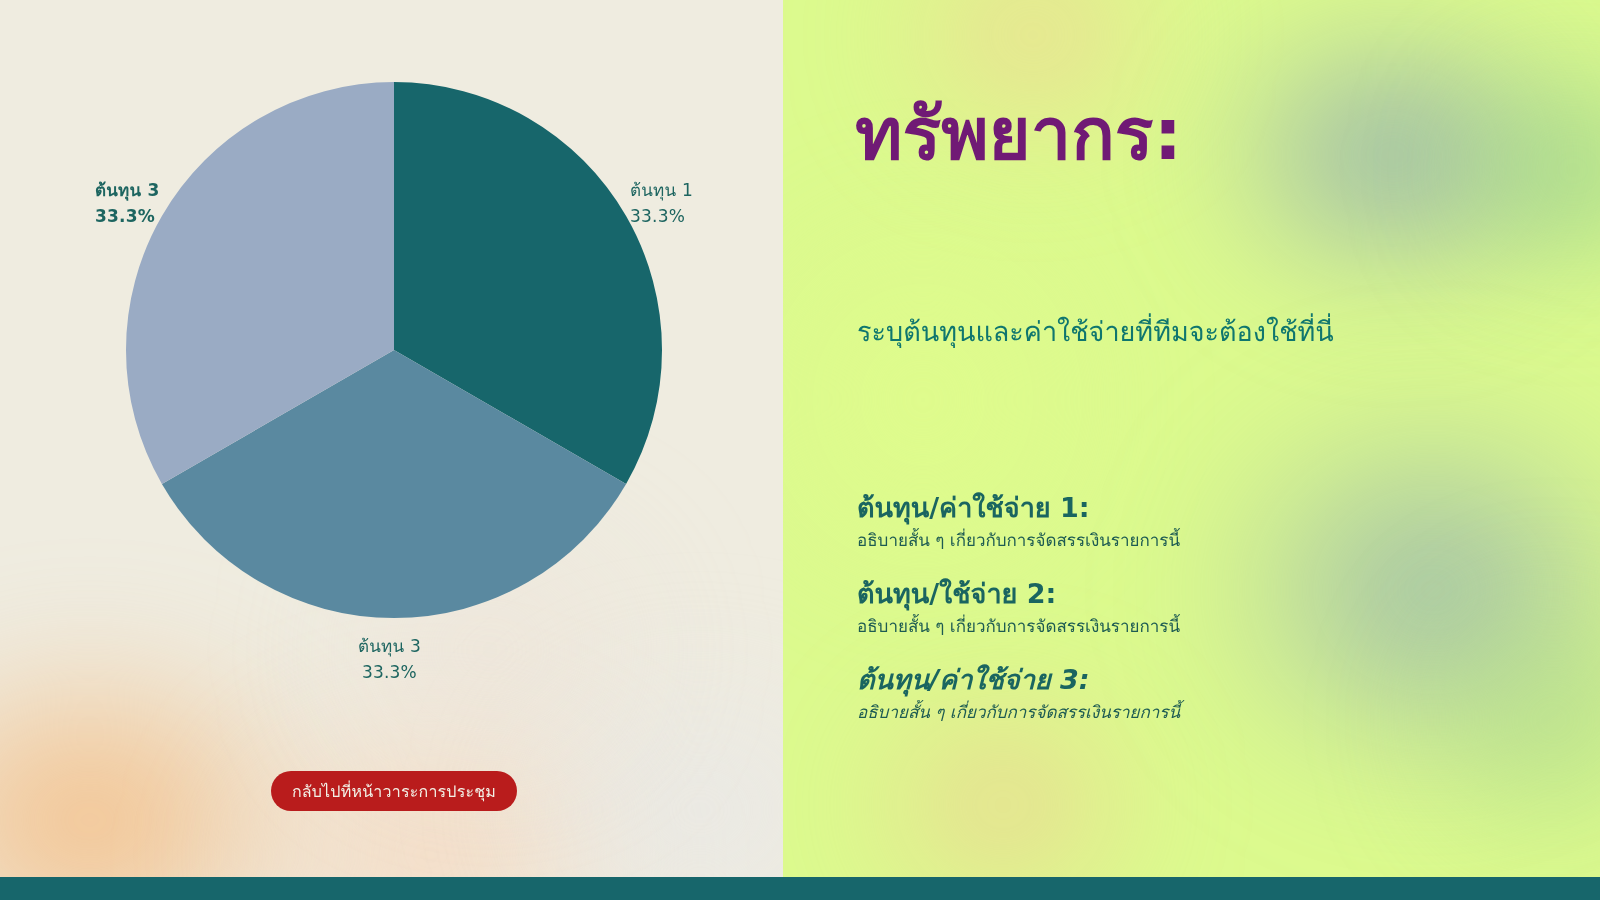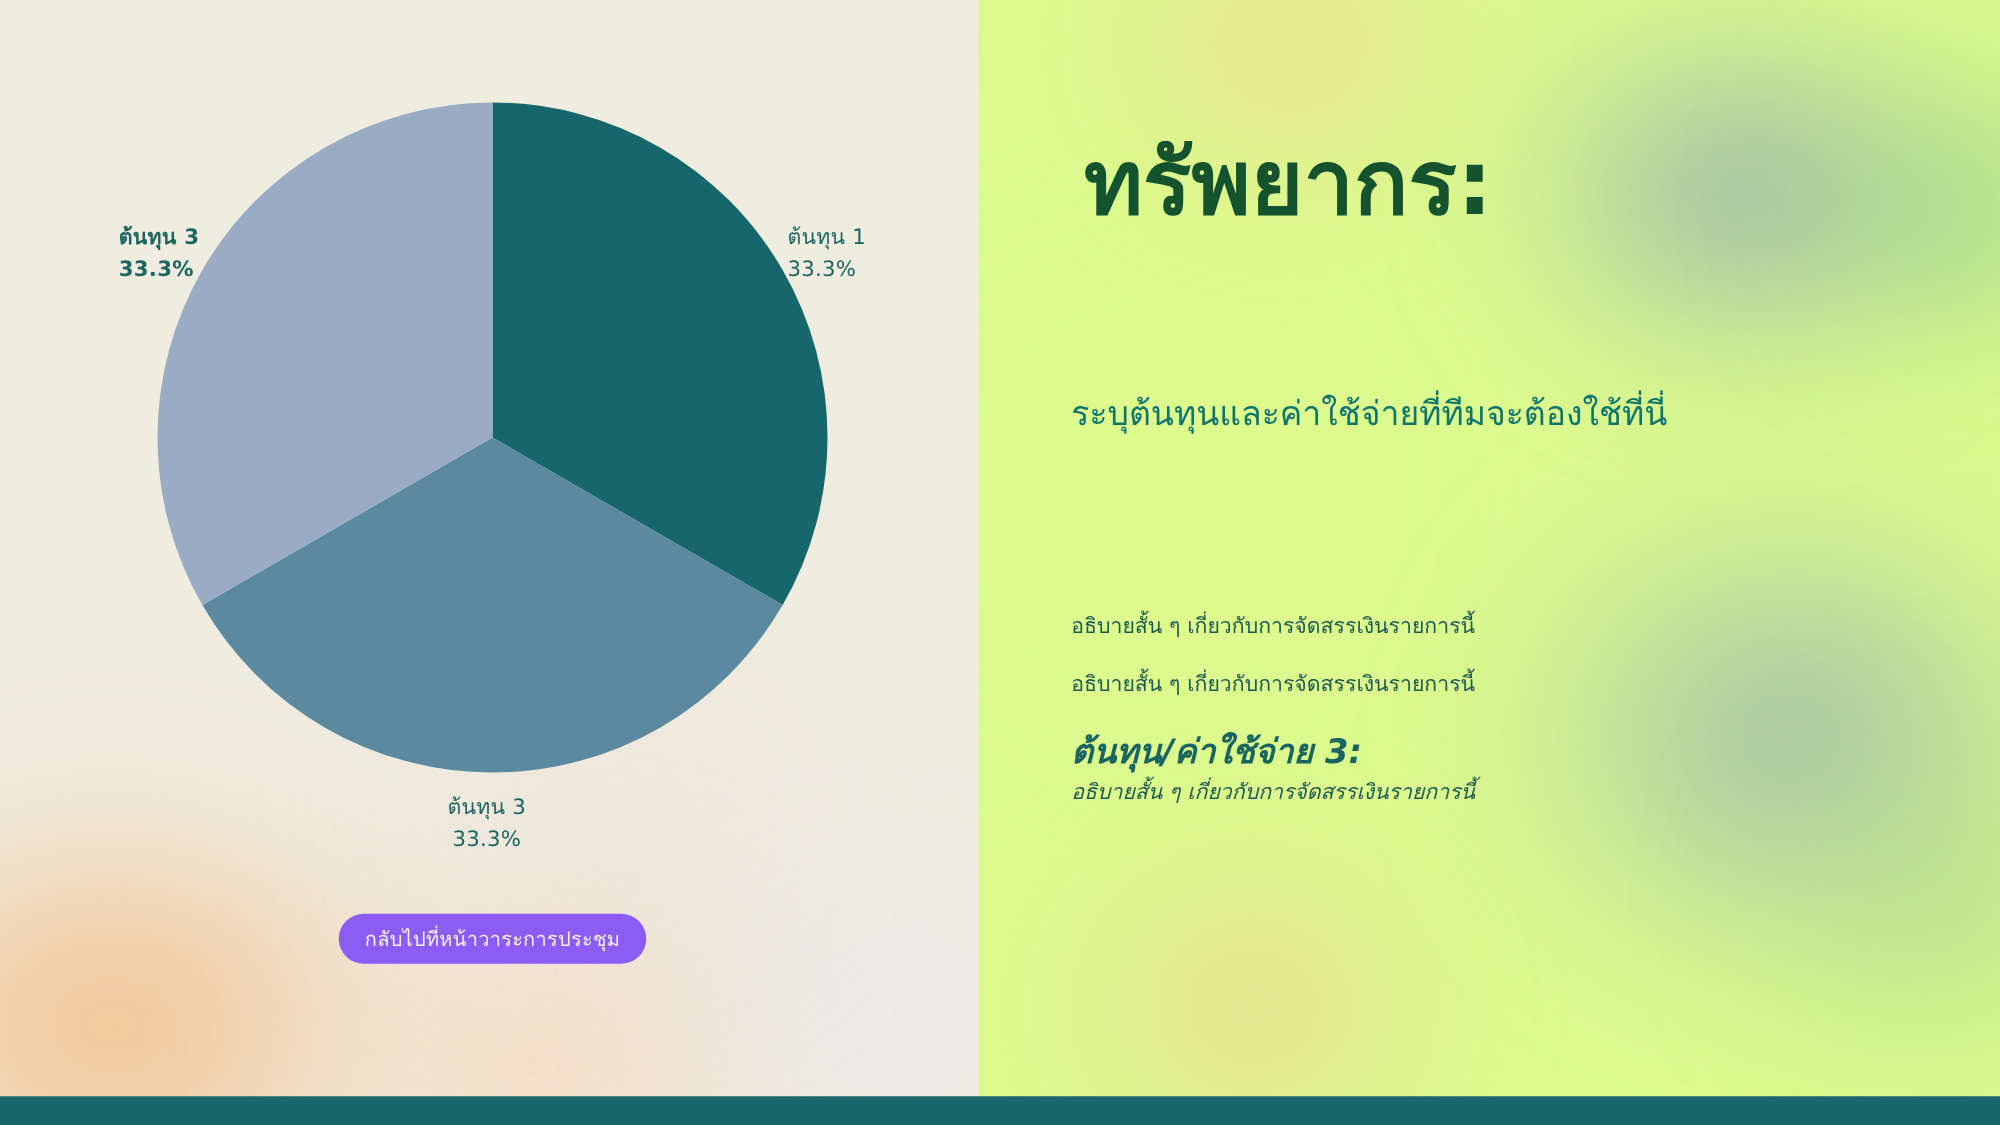--- a/index.html
+++ b/index.html
@@ -94,26 +94,26 @@
   .pie-label .pl-name { display: block; }
   .pie-label .pl-val  { display: block; }
   .pie-label-1 { left: 630px; top: 178px; text-align: left; }
   .pie-label-2 { left: 358px; top: 634px; text-align: center; }
   .pie-label-3 { left: 95px;  top: 178px; text-align: left; font-weight: bold; }
 
   
   .back-button {
     position: absolute;
     left: 271px;
-    top: 731px;
+    top: 771px;
     width: 246px;
     height: 40px;
     border: none;
     border-radius: 20px;
-    background: #8b5cf6;
+    background: #b91c1c;
     color: #F2F0E6;
     font-family: "DejaVu Sans", "Liberation Sans", sans-serif;
     font-size: 16px;
     letter-spacing: 0.2px;
     cursor: pointer;
     padding: 0;
     display: flex;
     align-items: center;
     justify-content: center;
   }
@@ -172,26 +172,26 @@
     position: absolute;
     left: 72px;
     top: 0;
     width: 700px;
     height: 877px;
   }
   .slide-title {
     position: absolute;
     top: 92px;
     left: 0;
-    color: #14532d;
+    color: #701a75;
     font-size: 72px;
     font-weight: bold;
     line-height: 1.18;
     letter-spacing: 0px;
-    margin: 12px;
+    margin: 0;
   }
   .slide-title .tline { display: block; }
   .slide-subtitle {
     position: absolute;
     top: 314px;
     left: 2px;
     color: #0f766e;
     font-size: 27px;
     line-height: 1.3;
     margin: 0;
@@ -281,23 +281,25 @@
 
     <div class="right-content">
       <h1 class="slide-title">
         <span class="tline">ทรัพยากร:</span>
       </h1>
 
       <p class="slide-subtitle">ระบุต้นทุนและค่าใช้จ่ายที่ทีมจะต้องใช้ที่นี่</p>
 
       <div class="cost-list">
         <div class="cost-item">
+          <div class="cost-title">ต้นทุน/ค่าใช้จ่าย 1:</div>
           <div class="cost-desc">อธิบายสั้น ๆ เกี่ยวกับการจัดสรรเงินรายการนี้</div>
         </div>
         <div class="cost-item">
+          <div class="cost-title">ต้นทุน/ใช้จ่าย 2:</div>
           <div class="cost-desc">อธิบายสั้น ๆ เกี่ยวกับการจัดสรรเงินรายการนี้</div>
         </div>
         <div class="cost-item">
           <div class="cost-title">ต้นทุน/ค่าใช้จ่าย 3:</div>
           <div class="cost-desc">อธิบายสั้น ๆ เกี่ยวกับการจัดสรรเงินรายการนี้</div>
         </div>
       </div>
     </div>
   </div>
 

